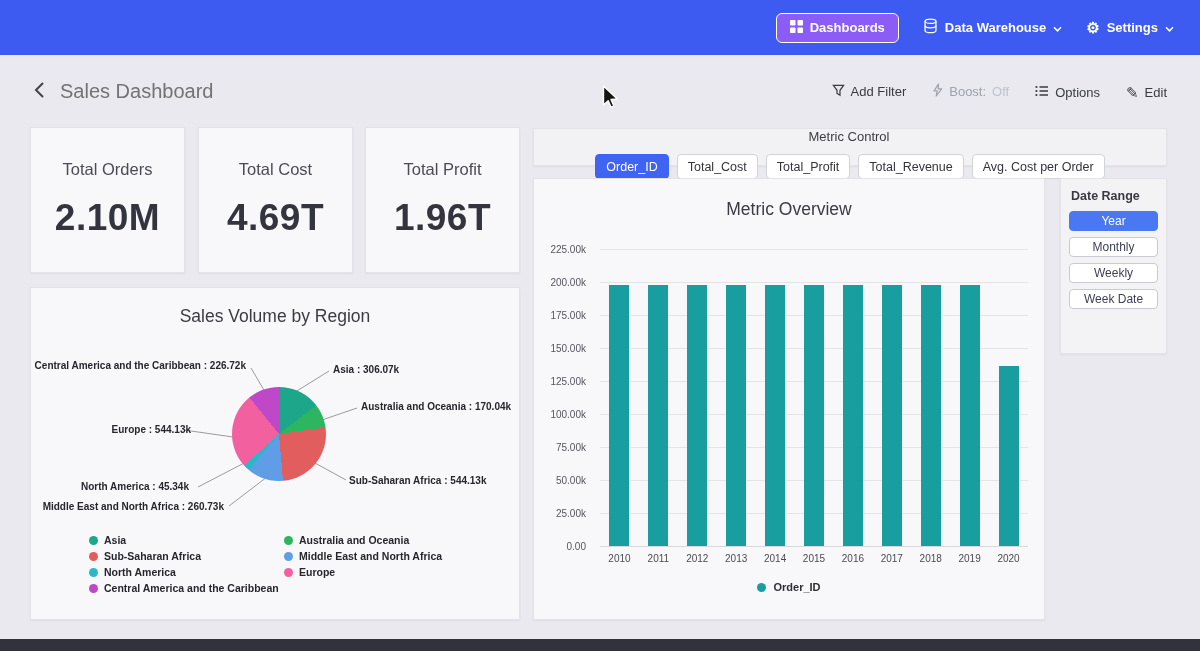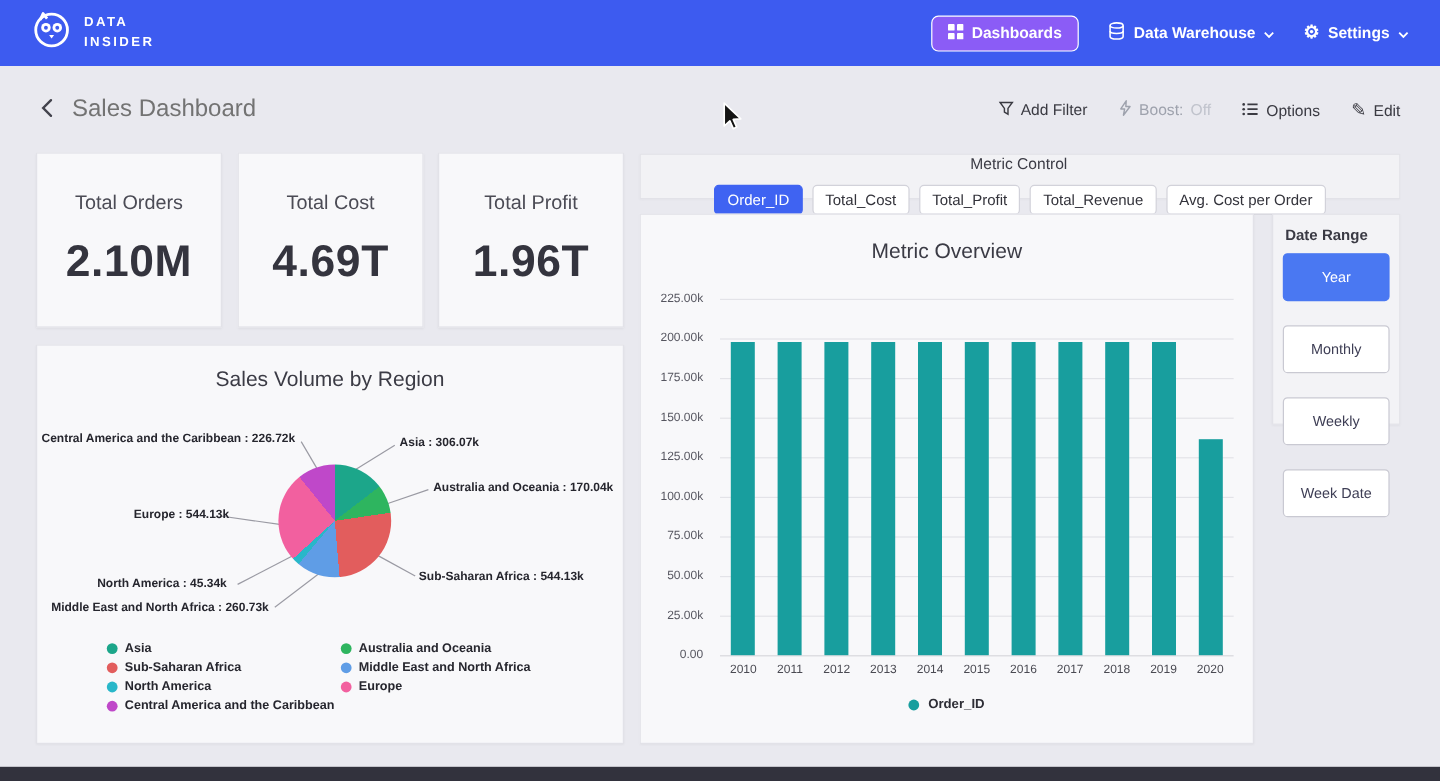--- a/index.html
+++ b/index.html
@@ -77,50 +77,33 @@
   .bar-cell { flex:1; display:flex; justify-content:center; align-items:flex-end; height:100%; }
   .bar { width:20px; cursor:pointer; }
   .x-axis { position:absolute; left:66px; top:374px; width:428px; display:flex; }
   .x-tick { flex:1; text-align:center; font-size:10px; color:#4a4a52; }
   .bar-legend { position:absolute; top:402px; left:0; width:100%; display:flex; justify-content:center; align-items:center; gap:7px; font-size:11px; font-weight:bold; color:#2e2e36; cursor:pointer; }
   .bar-legend-dot { width:9px; height:9px; border-radius:50%; }
 
   
   .date-range { left:1060px; top:178px; width:107px; height:176px; background:#f3f3f6; padding:10px 8px 0; }
   .dr-label { font-size:12.5px; font-weight:bold; color:#3a3a44; margin:0 0 8px 2px; }
-  .dr-btn { display:block; width:100%; margin-bottom:20px; height:40px; border-radius:4px; border:1px solid #c9c9d2; background:#fff; font-size:12px; color:#3e3e55; font-family:inherit; cursor:pointer; }
+  .dr-btn { display:block; width:100%; margin-bottom:6px; height:20px; border-radius:4px; border:1px solid #c9c9d2; background:#fff; font-size:12px; color:#3e3e55; font-family:inherit; cursor:pointer; }
   .dr-selected { background:#4a78f2; border-color:#4a78f2; color:#fff; }
 
   .footer-strip { position:absolute; left:0; right:0; bottom:0; height:12px; background:#32323d; }
 
   .cursor { position:absolute; left:598px; top:84px; pointer-events:none; }
 </style>
 </head>
 <body>
 
 <div class="canvas">
 
   <nav class="topnav">
-    <div class="brand">
-      <span>
-        <svg width="34" height="34" viewBox="0 0 36 36">
-          <circle cx="18" cy="18" r="14" fill="none" stroke="#fff" stroke-width="2.5"></circle>
-          <path d="M8 9 L10.5 3.5 L14 8" fill="none" stroke="#fff" stroke-width="2.5" stroke-linejoin="round"></path>
-          <circle cx="13" cy="16" r="4.2" fill="#fff"></circle>
-          <circle cx="23" cy="16" r="4.2" fill="#fff"></circle>
-          <circle cx="13" cy="16" r="1.7" fill="#3d5bf0"></circle>
-          <circle cx="23" cy="16" r="1.7" fill="#3d5bf0"></circle>
-          <path d="M15.8 22.5 L18 25.5 L20.2 22.5 Z" fill="#fff"></path>
-        </svg>
-      </span>
-      <div class="brand-text">
-        <div>DATA</div>
-        <div>INSIDER</div>
-      </div>
-    </div>
     <div class="nav-right">
       <div class="nav-btn dashboards-btn">
         <span>
           <svg width="13" height="13" viewBox="0 0 13 13">
             <rect x="0" y="0" width="5.5" height="5.5" rx="0.8" fill="#fff"></rect>
             <rect x="7.5" y="0" width="5.5" height="5.5" rx="0.8" fill="#fff"></rect>
             <rect x="0" y="7.5" width="5.5" height="5.5" rx="0.8" fill="#fff"></rect>
             <rect x="7.5" y="7.5" width="5.5" height="5.5" rx="0.8" fill="#fff"></rect>
           </svg>
         </span>

